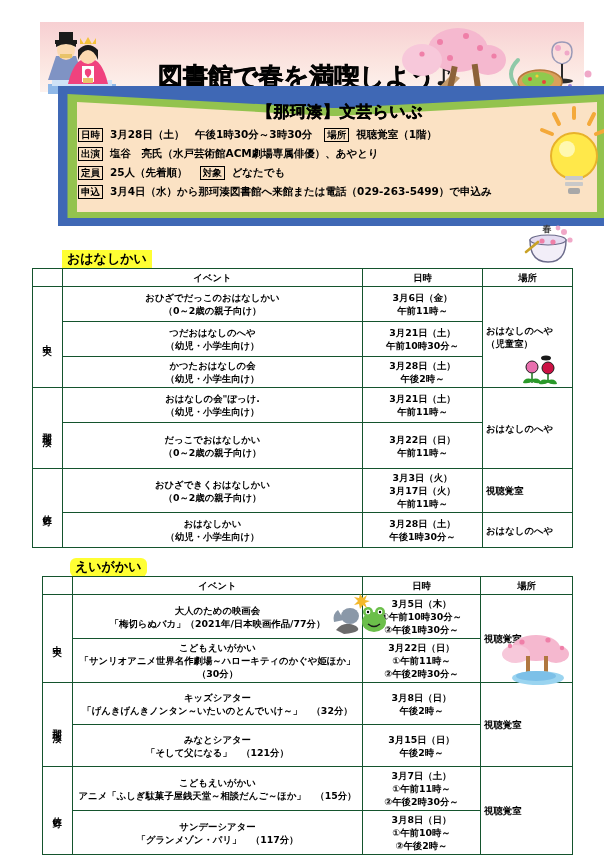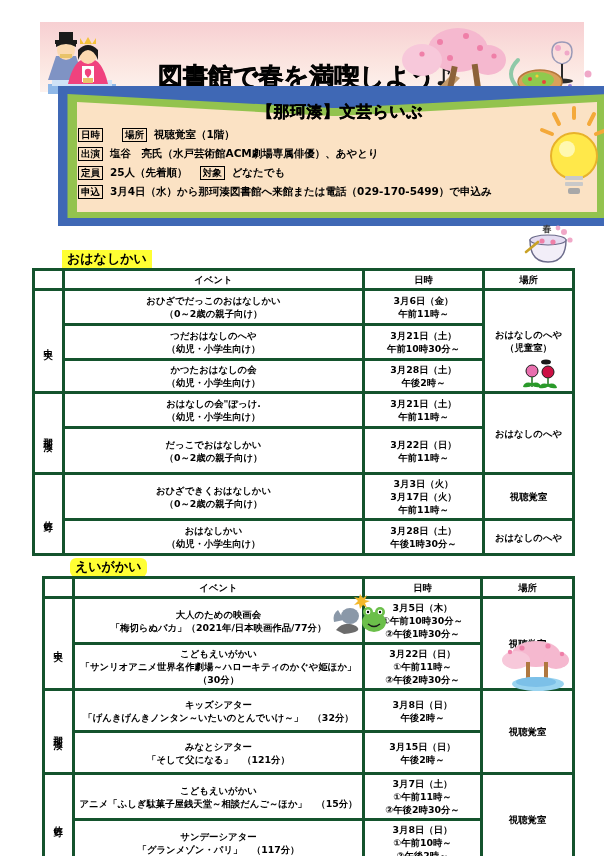--- a/index.html
+++ b/index.html
@@ -66,36 +66,36 @@
   }
 
   
   table.evt {
     position: absolute;
     border-collapse: collapse;
     font-size: 9.4px; color: #000;
     table-layout: fixed;
   }
   table.evt td, table.evt th {
-    border: 3px solid #14532d;
+    border: 1px solid #14532d;
     padding: 2px 3px;
     vertical-align: middle;
     font-weight: bold;
     line-height: 13px;
   }
   table.evt th { font-weight: bold; text-align: center; height: 18px; }
   .c-branch { width: 28px; text-align: center; }
   .branch-v {
     writing-mode: vertical-rl; text-orientation: upright;
     letter-spacing: 2px; display: inline-block; font-weight: bold;
     line-height: 1;
   }
   .c-center { text-align: center; }
   .c-left { text-align: center; padding-left: 6px; }
-  .place-cell { text-align: center; position: relative; }
+  .place-cell { text-align: left; position: relative; }
 
   
   .tulips { position: absolute; right: 8px; bottom: 2px; width: 48px; height: 30px; }
   .sakura-small { position: absolute; right: 2px; bottom: -6px; width: 74px; height: 56px; }
   .teabowl { position: absolute; width: 56px; height: 46px; }
   .frog { position: absolute; width: 62px; height: 46px; }
 </style>
 </head>
 <body>
 
@@ -173,36 +173,37 @@
   <svg class="book-inner" viewBox="0 0 470 140" preserveAspectRatio="none">
     <rect x="0" y="0" width="470" height="140" fill="#3f68b5"></rect>
     <path d="M8 8 L231 22 L235 22 L462 8 L462 132 L8 132 Z" fill="#93c34e"></path>
     <path d="M16 16 L231 30 L235 30 L454 16 L454 126 L16 126 Z" fill="#fbe2c4"></path>
   </svg>
   <div class="box-content">
     <div class="box-title">【那珂湊】文芸らいぶ</div>
     <div id="info-rows">
         <div class="info-row">
           <span class="tag">日時</span>
+          <span>3月28日（土）　午後1時30分～3時30分</span>
           <span class="tag tag2">場所</span>
           <span>視聴覚室（1階）</span>
         </div>
         <div class="info-row">
           <span class="tag">出演</span>
           <span>塩谷　亮氏（水戸芸術館ACM劇場専属俳優）、あやとり</span>
         </div>
         <div class="info-row">
           <span class="tag">定員</span>
           <span>25人（先着順）</span>
           <span class="tag tag2">対象</span>
           <span>どなたでも</span>
         </div>
         <div class="info-row">
           <span class="tag">申込</span>
-          <span>3月4日（水）から那珂湊図書館へ来館または電話（029-170-5499）で申込み</span>
+          <span>3月4日（水）から那珂湊図書館へ来館または電話（029-263-5499）で申込み</span>
         </div>
       </div>
   </div>
   <svg class="bulb" viewBox="0 0 72 96">
     <g stroke="#f4a93a" stroke-width="4" stroke-linecap="round">
       <path d="M36 4 L36 14"></path>
         <path d="M16 10 L21 20"></path>
         <path d="M56 10 L51 20"></path>
       <path d="M4 26 L14 30"></path>
         <path d="M68 26 L58 30"></path>

